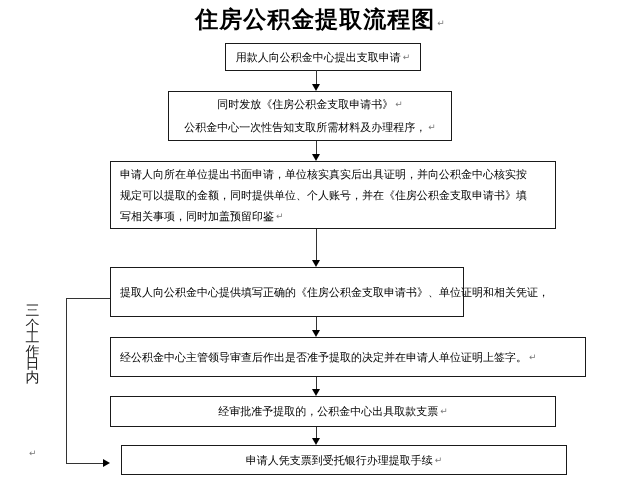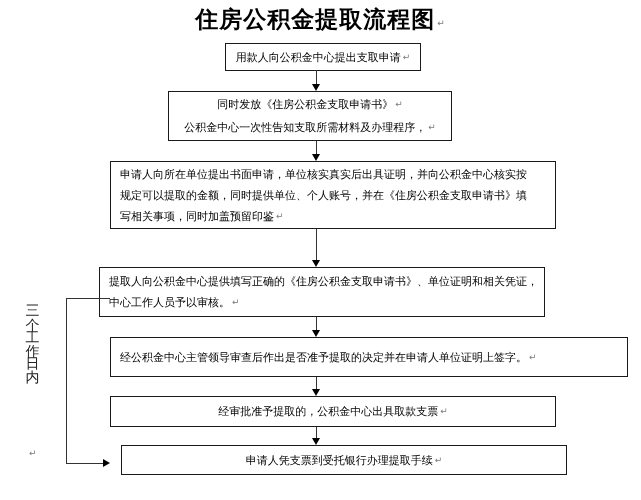--- a/index.html
+++ b/index.html
@@ -41,22 +41,22 @@
     display: flex;
     flex-direction: column;
     justify-content: center;
   }
   .box .ln { white-space: nowrap; }
   .box.center { align-items: center; text-align: left; }
   .box.left { align-items: flex-start; text-align: right; padding-left: 9px; padding-right: 4px; }
   .b1 { left: 225px; top: 43px;  width: 196px; height: 28px; }
   .b2 { left: 168px; top: 91px;  width: 284px; height: 50px; line-height: 23px; }
   .b3 { left: 110px; top: 161px; width: 446px; height: 68px; }
-  .b4 { left: 99px; top: 267px; width: 446px; height: 50px; }
-  .b5 { left: 110px; top: 337px; width: 518px; height: 40px; }
+  .b4 { left: 110px; top: 267px; width: 354px; height: 50px; }
+  .b5 { left: 110px; top: 337px; width: 476px; height: 40px; }
   .b6 { left: 110px; top: 396px; width: 446px; height: 31px; }
   .b7 { left: 110px; top: 445px; width: 446px; height: 30px; margin-left: 11px; }
   .vline, .hline {
     position: absolute;
     background: #333333;
   }
   .vline { width: 1px; }
   .hline { height: 1px; }
   .head-down {
     position: absolute;
@@ -128,21 +128,20 @@
     <div class="ln"><span>申请人向所在单位提出书面申请，单位核实真实后出具证明，并向公积金中心核实按</span></div>
     <div class="ln"><span>规定可以提取的金额，同时提供单位、个人账号，并在《住房公积金支取申请书》填</span></div>
     <div class="ln"><span>写相关事项，同时加盖预留印鉴</span><span class="mark">↵</span></div>
   </div>
 
   <div class="vline a3l"></div>
   <div class="head-down a3h"></div>
 
   <div class="box left b4">
     <div class="ln"><span>提取人向公积金中心提供填写正确的《住房公积金支取申请书》、单位证明和相关凭证，</span></div>
-    <div class="ln"><span>中心工作人员予以审核。</span><span class="mark">↵</span></div>
   </div>
 
   <div class="vline a4l"></div>
   <div class="head-down a4h"></div>
 
   <div class="box left b5">
     <div class="ln"><span>经公积金中心主管领导审查后作出是否准予提取的决定并在申请人单位证明上签字。</span><span class="mark">↵</span></div>
   </div>
 
   <div class="vline a5l"></div>

